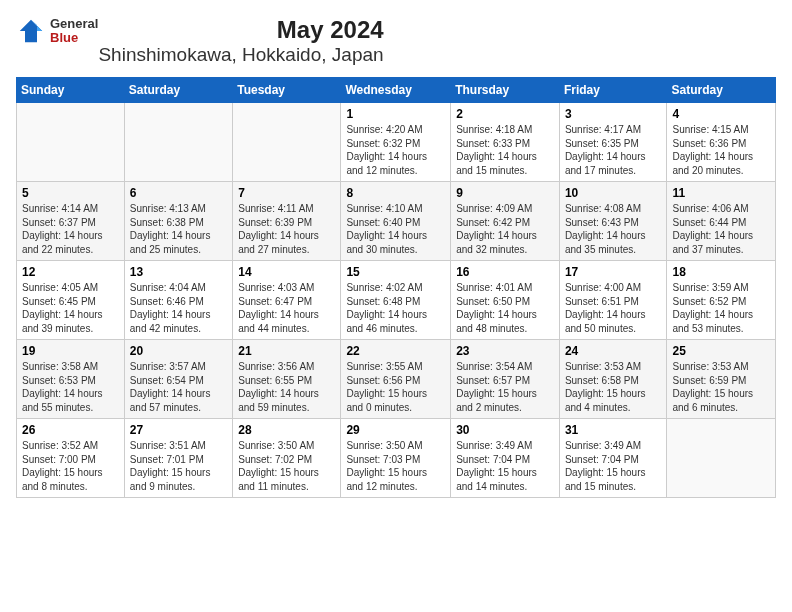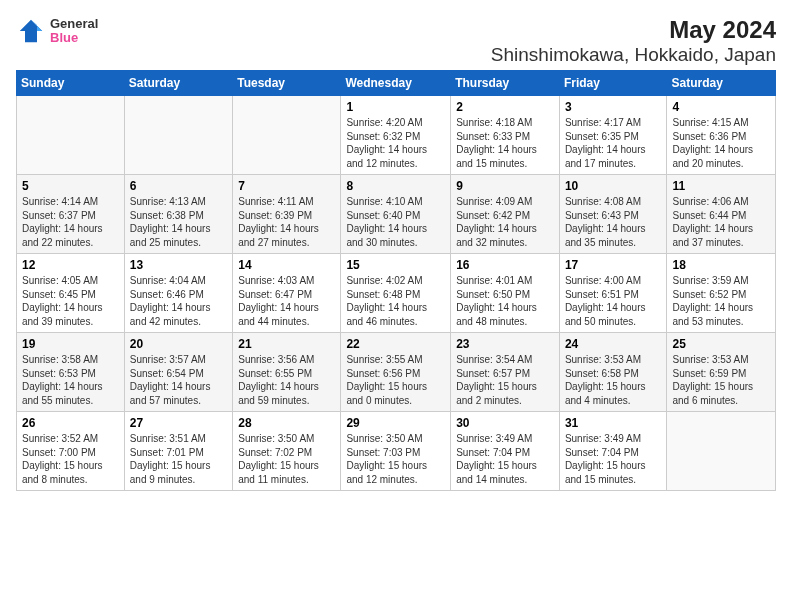--- a/index.html
+++ b/index.html
@@ -5,38 +5,37 @@
     * { box-sizing: border-box; margin: 0; padding: 0; }
     body {
       font-family: Arial, sans-serif;
       background: #fff;
       width: 792px;
       min-height: 612px;
       padding: 16px;
     }
     .header-area {
       display: flex;
-      justify-content: space-between;
       align-items: flex-start;
-      margin-bottom: 4px;
+      margin-bottom: 11px;
     }
     .logo {
       display: flex;
       align-items: center;
       gap: 4px;
     }
     .logo-text {
       display: flex;
       flex-direction: column;
       font-size: 13px;
       font-weight: bold;
       line-height: 1.1;
     }
     .logo-general { color: #333; }
-    .logo-blue { color: #ec4899; }
+    .logo-blue { color: #b91c1c; }
     .logo-icon {
       width: 30px;
       height: 30px;
     }
     .title-area {
       text-align: right;
     }
     .main-title {
       font-size: 24px;
       font-weight: bold;

